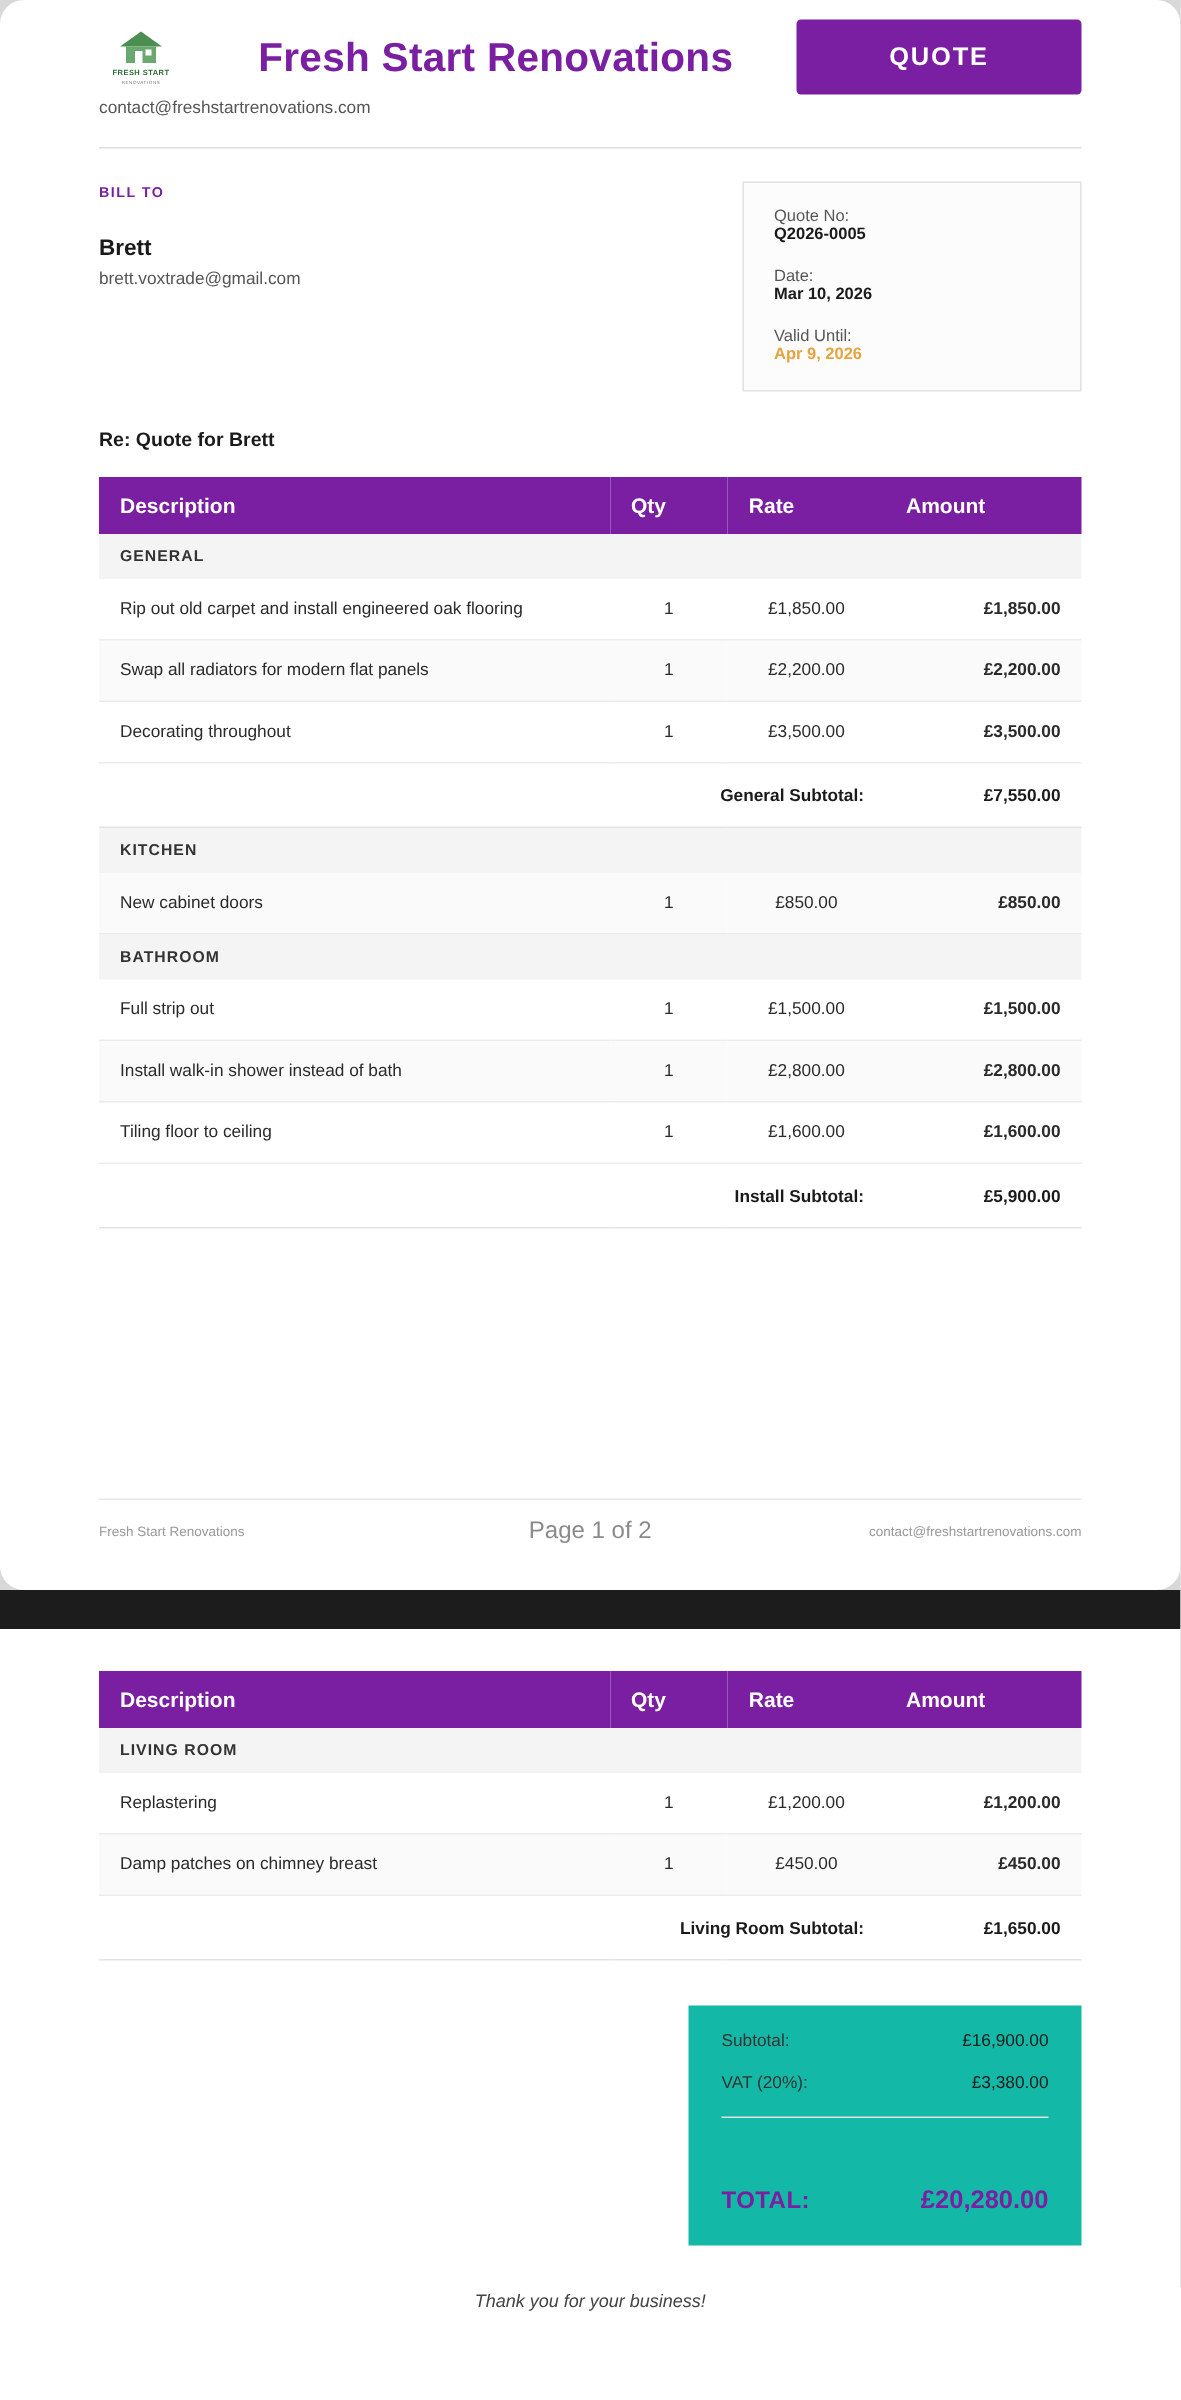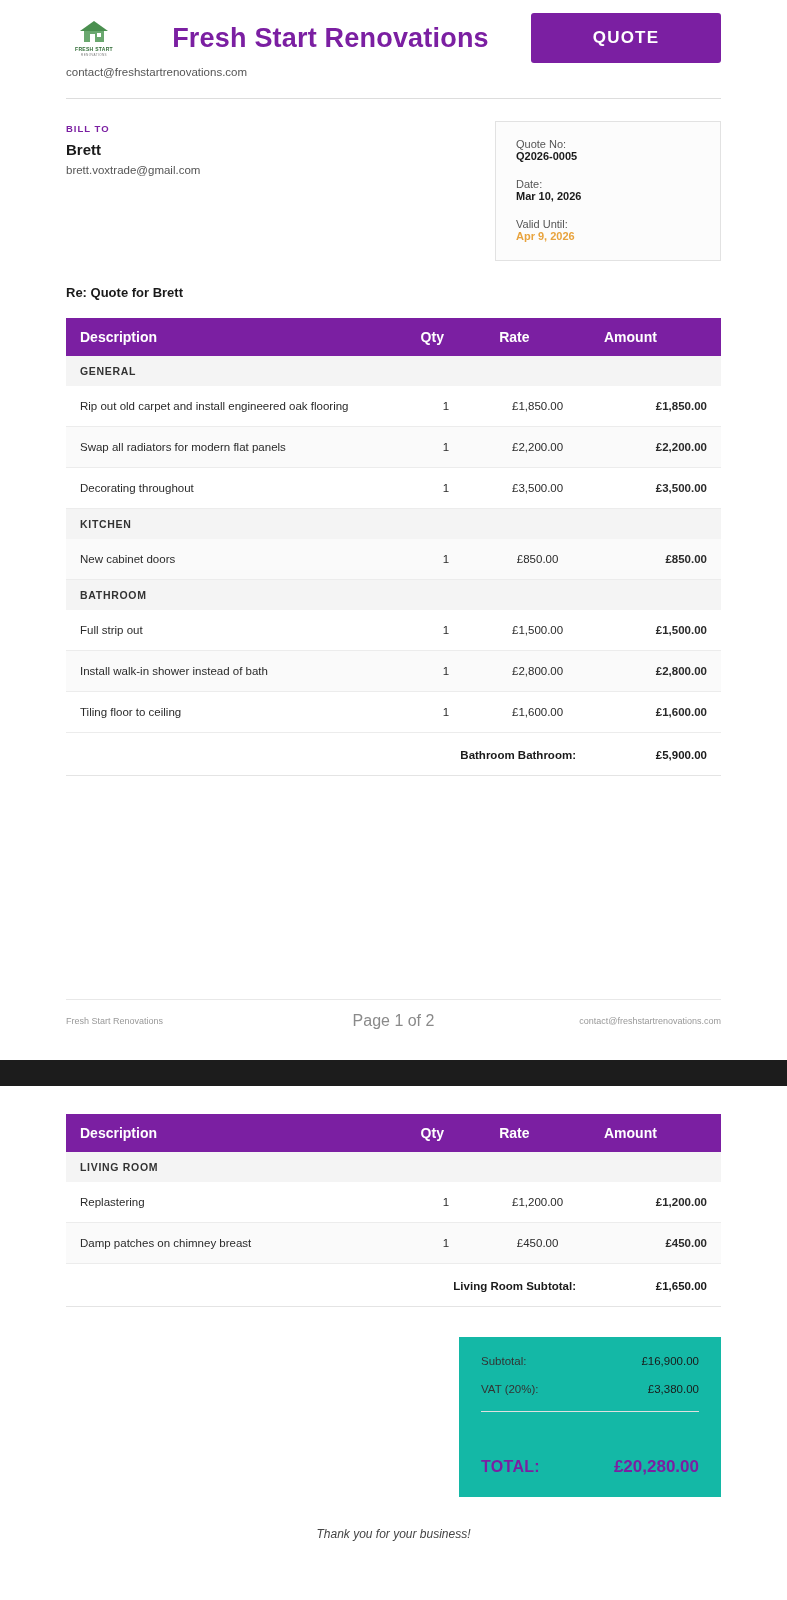--- a/index.html
+++ b/index.html
@@ -11,21 +11,21 @@
   }
   body {
     width: 787px;
   }
   .page {
     width: 787px;
     background: #ffffff;
     position: relative;
     padding: 0;
   }
-  .page-1 { height: 1060px; }
+  .page-1 { height: 1060px; border-radius: 16px; }
   .gap-band {
     width: 787px;
     height: 26px;
     background: #1c1c1c;
   }
   .page-2 { height: 514px; }
 
   
   .header {
     display: flex;
@@ -105,21 +105,21 @@
   }
   .bill-to {
     flex: 1 1 auto;
     padding-top: 2px;
   }
   .bill-to-label {
     font-size: 9.5px;
     font-weight: bold;
     color: #7B1FA2;
     letter-spacing: 1px;
-    margin-bottom: 7px;
+    margin-bottom: 23px;
   }
   .bill-to-name {
     font-size: 15px;
     font-weight: bold;
     color: #1a1a1a;
     margin-bottom: 6px;
   }
   .bill-to-email {
     font-size: 11.5px;
     color: #555;
@@ -339,20 +339,24 @@
           <td class="qty">1</td>
           <td class="rate">£2,200.00</td>
           <td class="amt">£2,200.00</td>
         </tr>
         <tr class="item-row">
           <td>Decorating throughout</td>
           <td class="qty">1</td>
           <td class="rate">£3,500.00</td>
           <td class="amt">£3,500.00</td>
         </tr>
+        <tr class="subtotal-row">
+          <td class="sub-label" colspan="3">General Subtotal:</td>
+          <td class="amt">£7,550.00</td>
+        </tr>
 
         <tr class="section-row">
           <td colspan="4">KITCHEN</td>
         </tr>
         <tr class="item-row alt">
           <td>New cabinet doors</td>
           <td class="qty">1</td>
           <td class="rate">£850.00</td>
           <td class="amt">£850.00</td>
         </tr>
@@ -372,21 +376,21 @@
           <td class="rate">£2,800.00</td>
           <td class="amt">£2,800.00</td>
         </tr>
         <tr class="item-row">
           <td>Tiling floor to ceiling</td>
           <td class="qty">1</td>
           <td class="rate">£1,600.00</td>
           <td class="amt">£1,600.00</td>
         </tr>
         <tr class="subtotal-row">
-          <td class="sub-label" colspan="3">Bathroom Bathroom:</td>
+          <td class="sub-label" colspan="3">Install Subtotal:</td>
           <td class="amt">£5,900.00</td>
         </tr>
 
       </tbody>
     </table>
   </div>
 
   <div class="page1-footer">
     <div class="pf-left">Fresh Start Renovations</div>
     <div class="pf-mid">Page 1 of 2</div>

